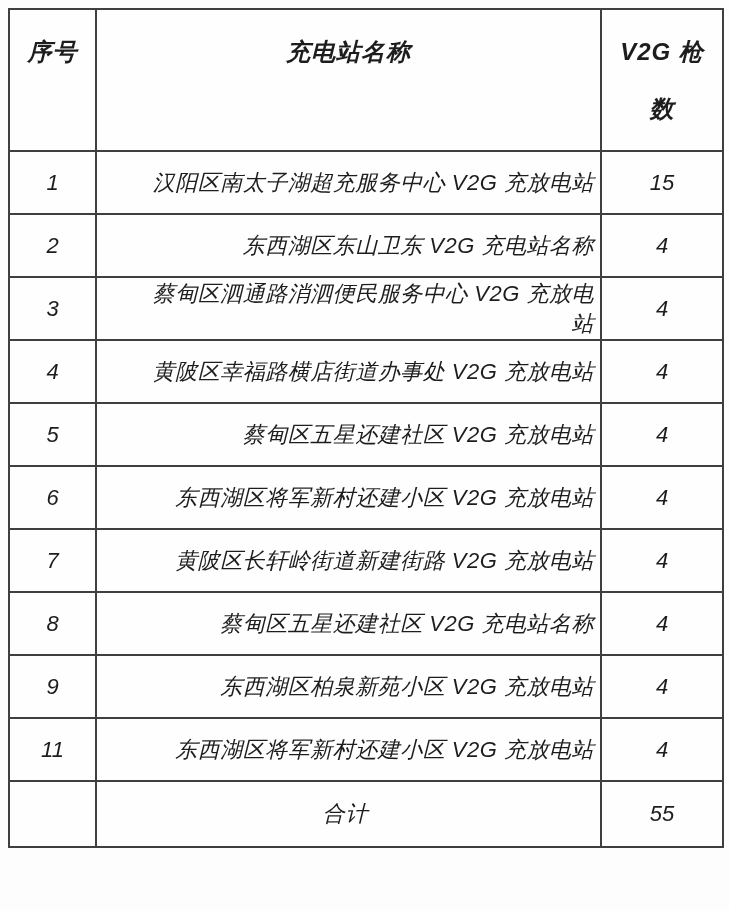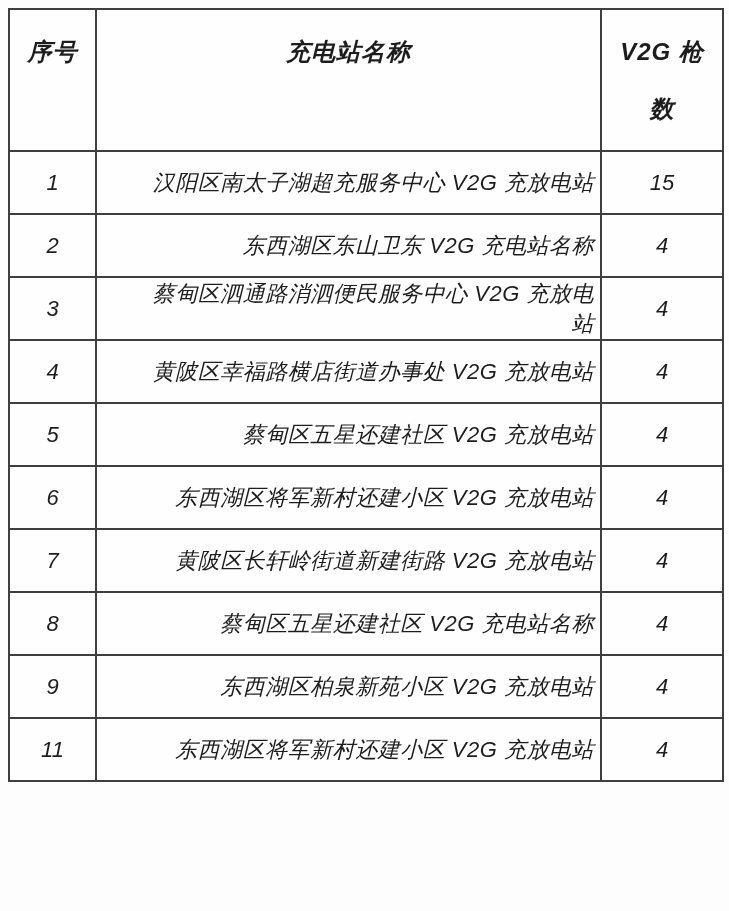--- a/index.html
+++ b/index.html
@@ -147,15 +147,20 @@
       <tr>
         <td class="cell-no">9</td>
         <td class="cell-name">东西湖区柏泉新苑小区 V2G 充放电站</td>
         <td class="cell-guns">4</td>
       </tr>
       <tr>
         <td class="cell-no">11</td>
         <td class="cell-name">东西湖区将军新村还建小区 V2G 充放电站</td>
         <td class="cell-guns">4</td>
       </tr>
+      <tr class="total-row">
+        <td class="cell-no"></td>
+        <td class="cell-name">合计</td>
+        <td class="cell-guns">55</td>
+      </tr>
     </tbody>
   </table>
 </div>
 
 </body></html>

